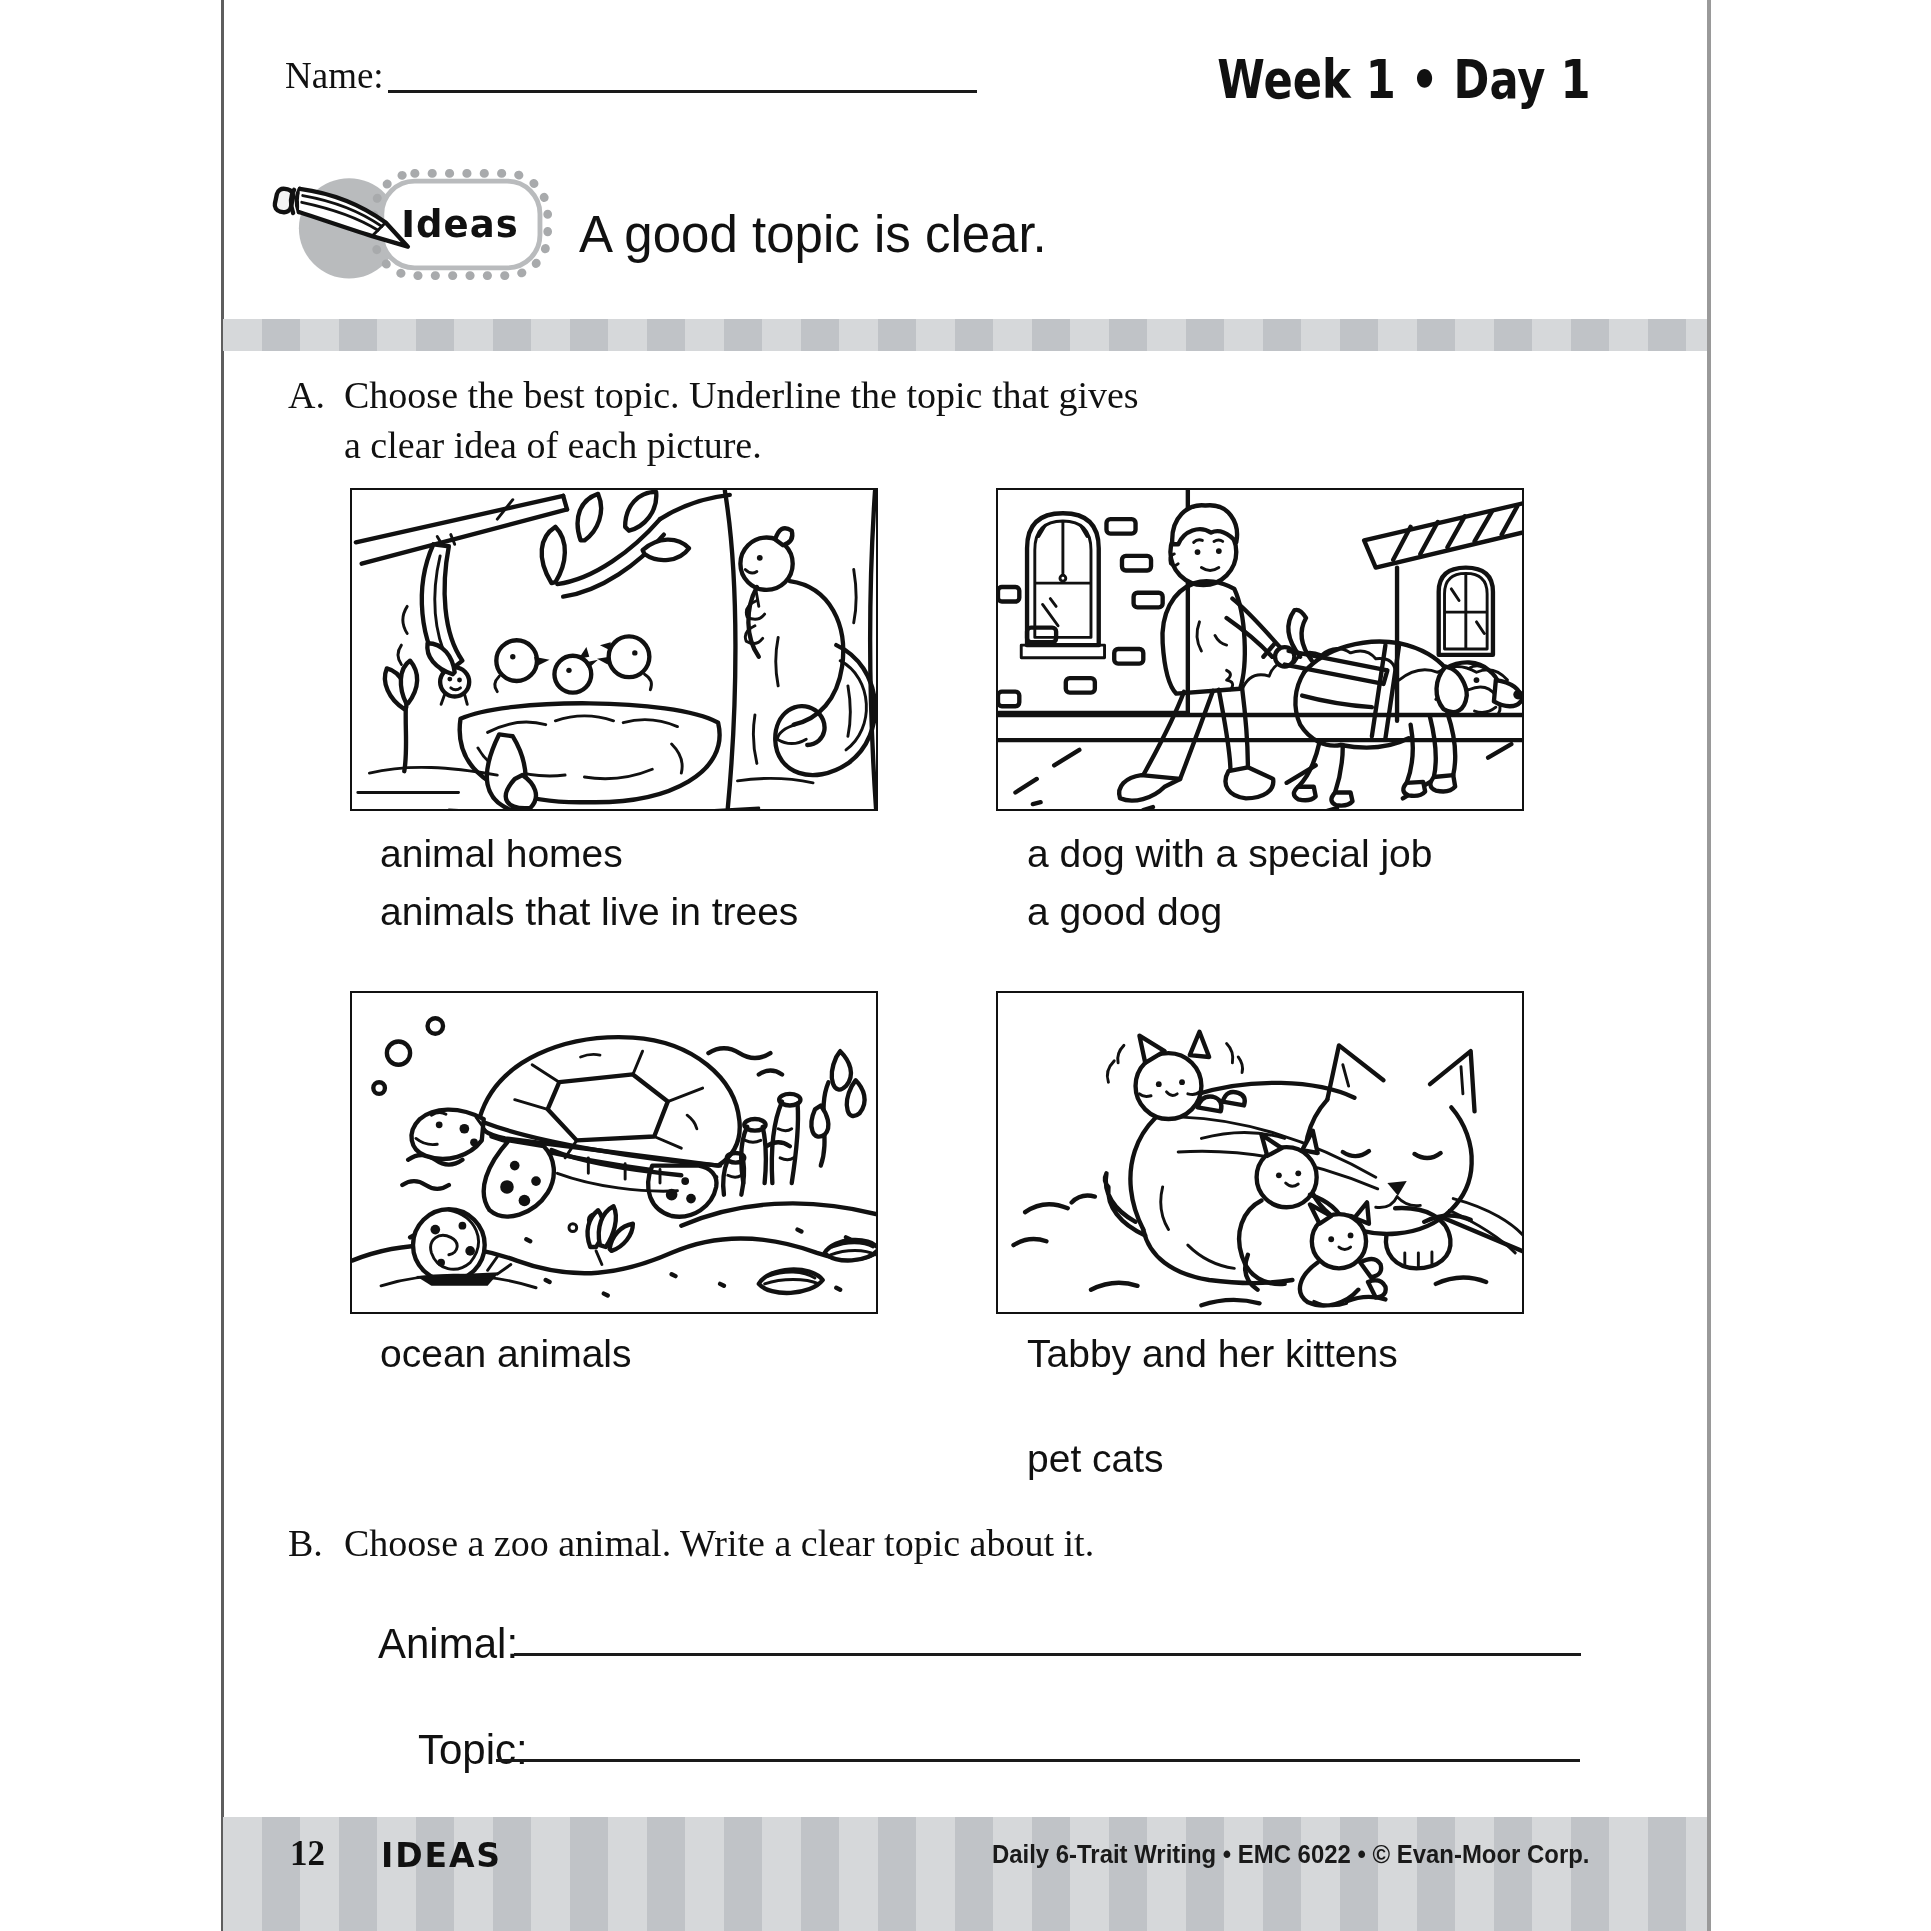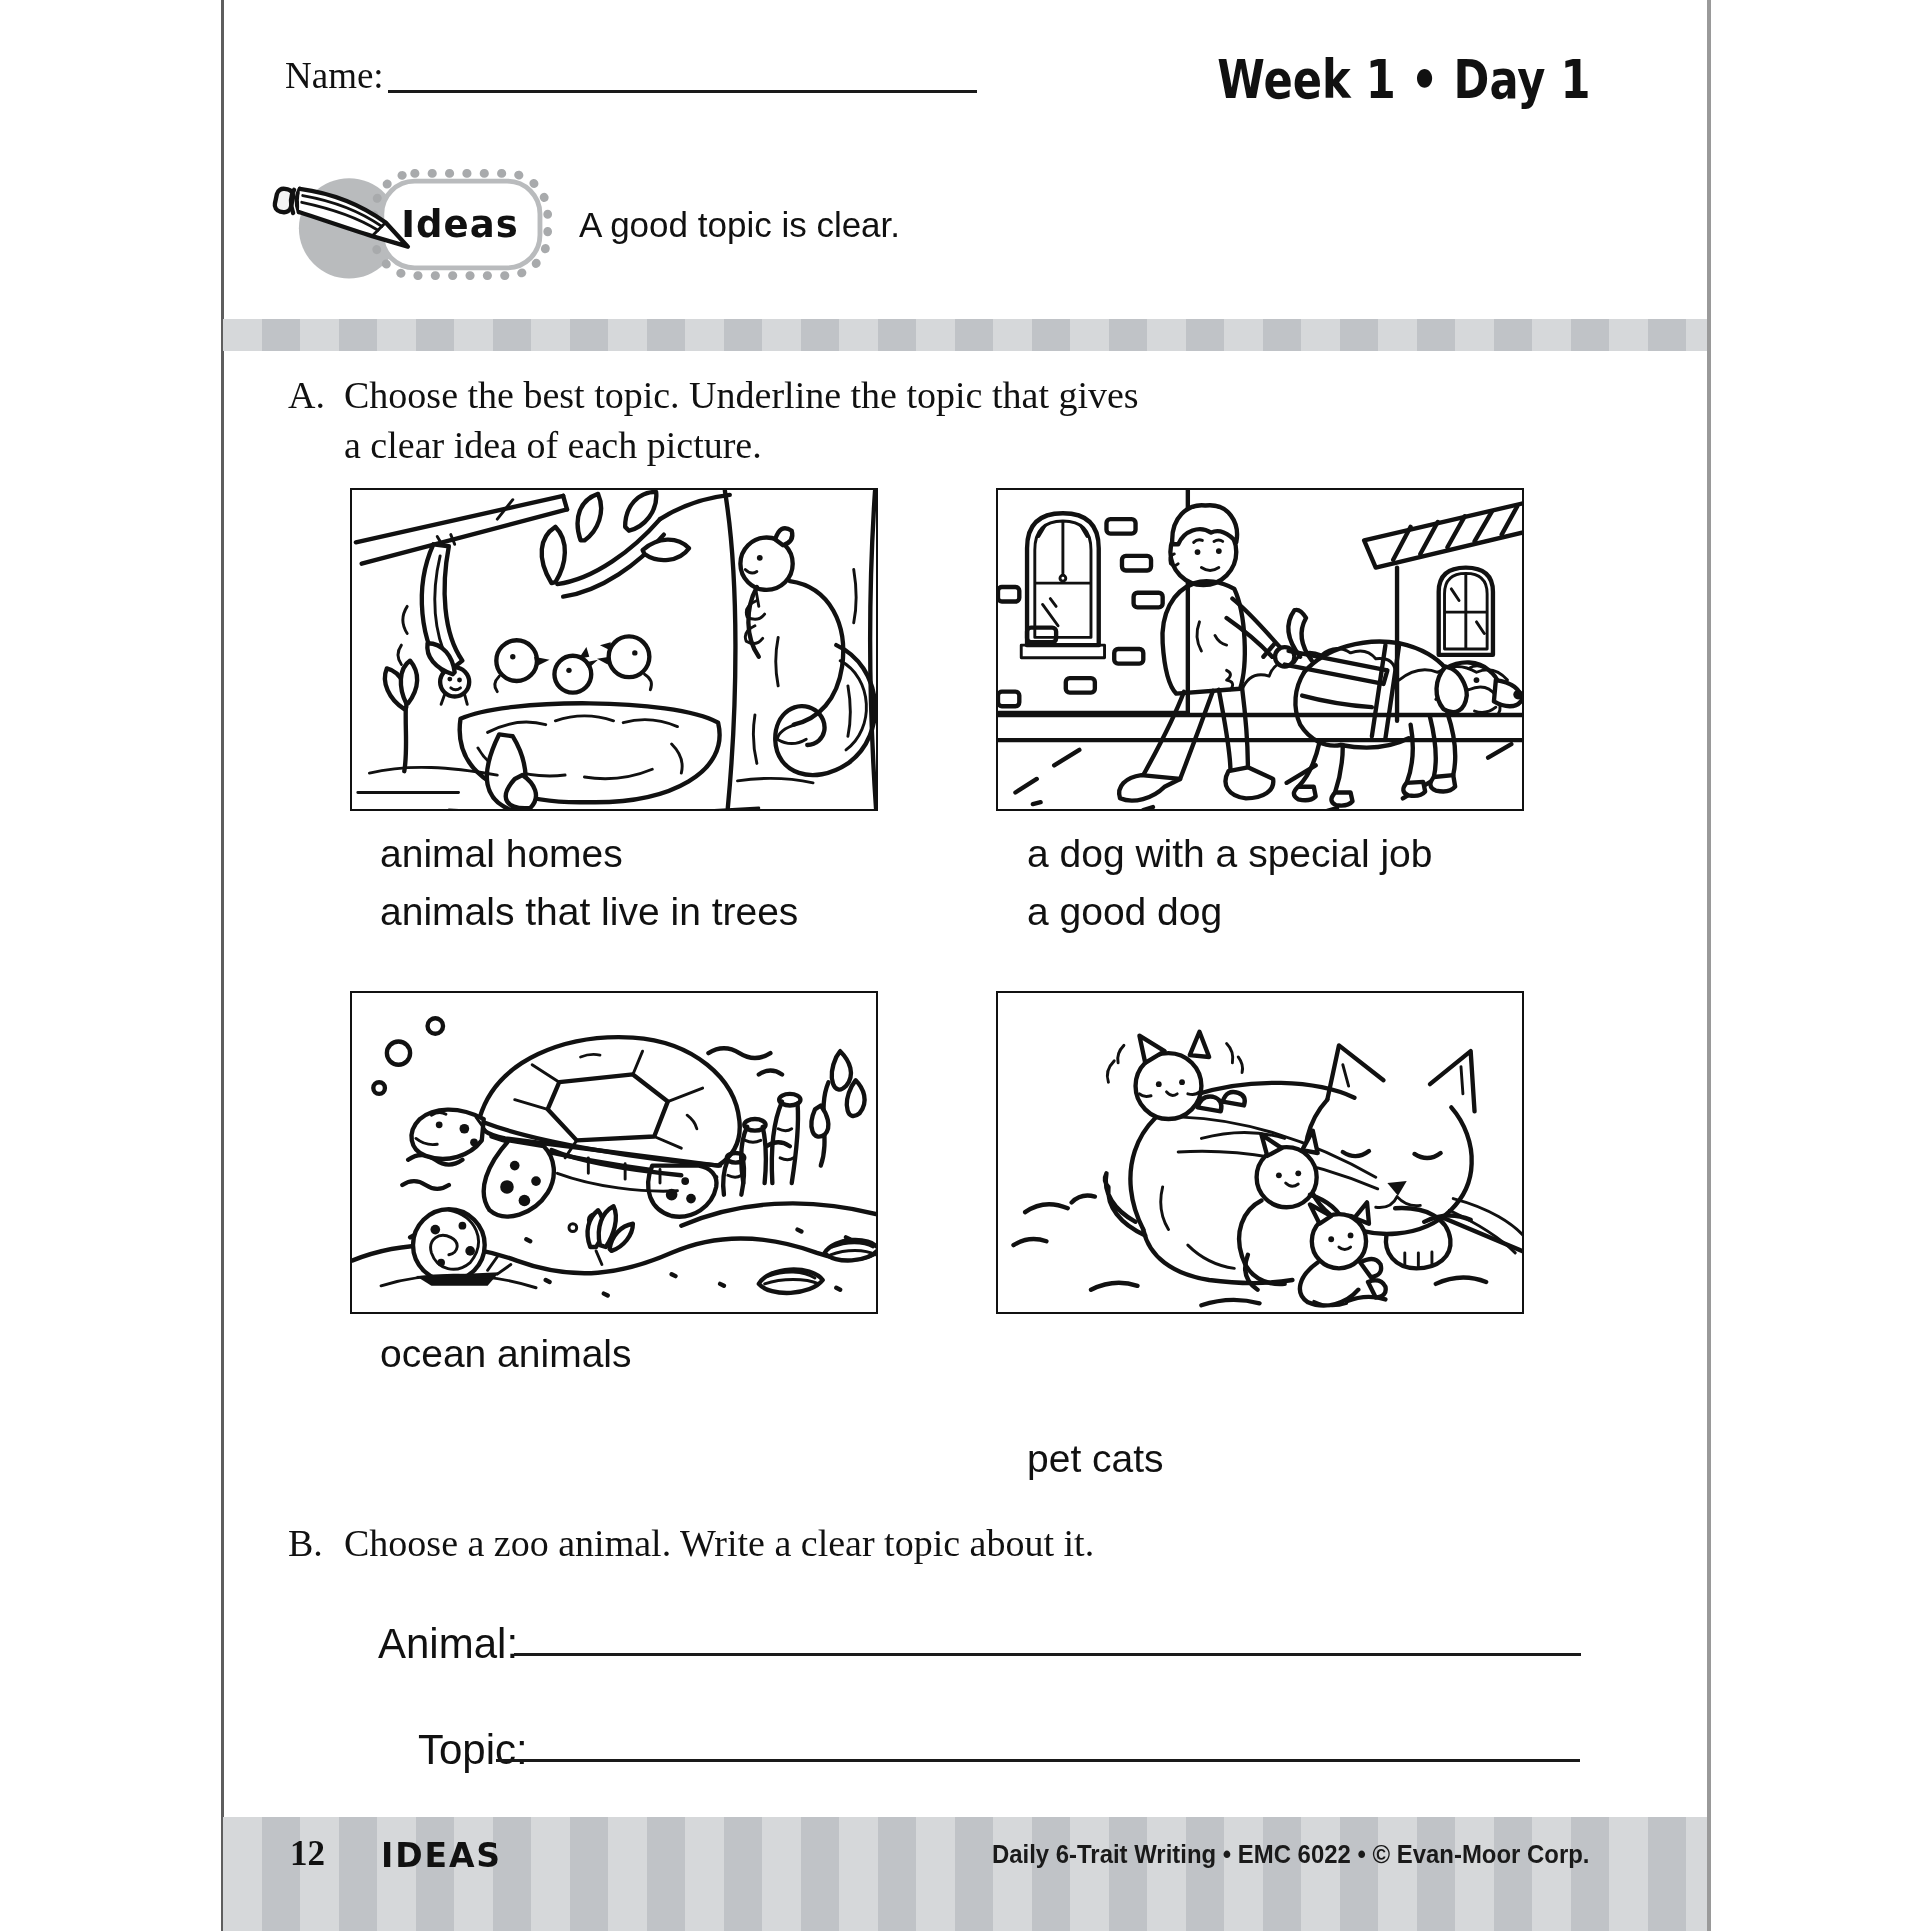--- a/index.html
+++ b/index.html
@@ -15,21 +15,21 @@
   .band.top{top:319px;height:32px;}
   .band.bottom{top:1817px;height:114px;}
   .name-label{left:285px;top:54px;font-size:37px;}
   .name-line{left:388px;top:90px;width:589px;height:2.9px;background:#1a1a1a;}
   .weekday{right:341px;top:48px;font-size:54px;font-weight:bold;
            font-family:"DejaVu Sans",sans-serif;transform:scaleX(.8);transform-origin:100% 50%;
            white-space:nowrap;}
   .badge-svg{left:268px;top:157px;}
   .badge-label{left:378px;top:203px;width:164px;text-align:center;font-size:37px;font-weight:800;
                font-family:"DejaVu Sans",sans-serif;letter-spacing:1px;}
-  .rule-text{left:579px;top:205px;font-size:35px;}
+  .rule-text{left:579px;top:205px;font-size:51px;}
   .instr{position:absolute;display:flex;font-size:38px;line-height:1.32;
          font-family:"Liberation Serif","DejaVu Serif",serif;}
   .instr .ltr{width:56px;flex:none;}
   .instr-a{left:288px;top:370px;}
   .instr-b{left:288px;top:1518px;}
   .figbox{position:absolute;width:528px;height:323px;border:2.9px solid #111;background:#fff;
           box-sizing:border-box;}
   .figbox svg{display:block;width:100%;height:100%;}
   .fig path,.fig circle,.fig ellipse,.fig line,.fig rect{fill:none;stroke:#111;stroke-width:4.5;
           stroke-linecap:round;stroke-linejoin:round;}
@@ -326,20 +326,21 @@
       <circle class="f" cx="344" cy="254" r="3"></circle>
         <circle class="f" cx="364" cy="250" r="3"></circle>
       <path class="t" d="M352,262 q6,5 12,0"></path>
       <path d="M330,278 C310,292 306,310 320,319 C338,327 360,320 372,306"></path>
       <path class="w" d="M374,278 q15,-8 21,2 q3,11 -10,13 Z M382,298 q13,-5 18,5 q2,10 -10,11 Z"></path>
       <path class="t" d="M326,318 q16,8 34,2"></path>
     </svg>
   </div>
 
   <div class="cap" style="left:380px;top:1332px;">ocean animals</div>
+  <div class="cap" style="left:1027px;top:1332px;">Tabby and her kittens</div>
   <div class="cap" style="left:1027px;top:1390px;margin-top:47px;">pet cats</div>
 
   <div class="instr instr-b">
     <span class="ltr">B.</span>
     <span>Choose a zoo animal. Write a clear topic about it.</span>
   </div>
 
   <div class="flabel" style="left:378px;top:1620px;">Animal:</div>
   <div class="wline" style="left:514px;top:1653px;width:1067px;"></div>
 

